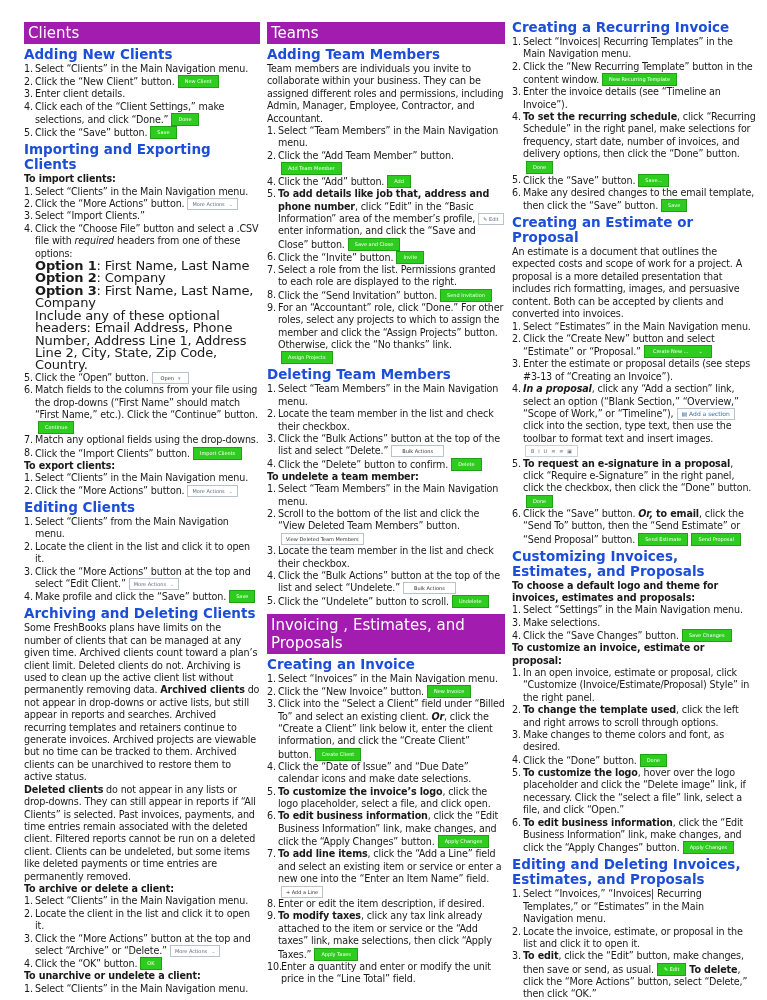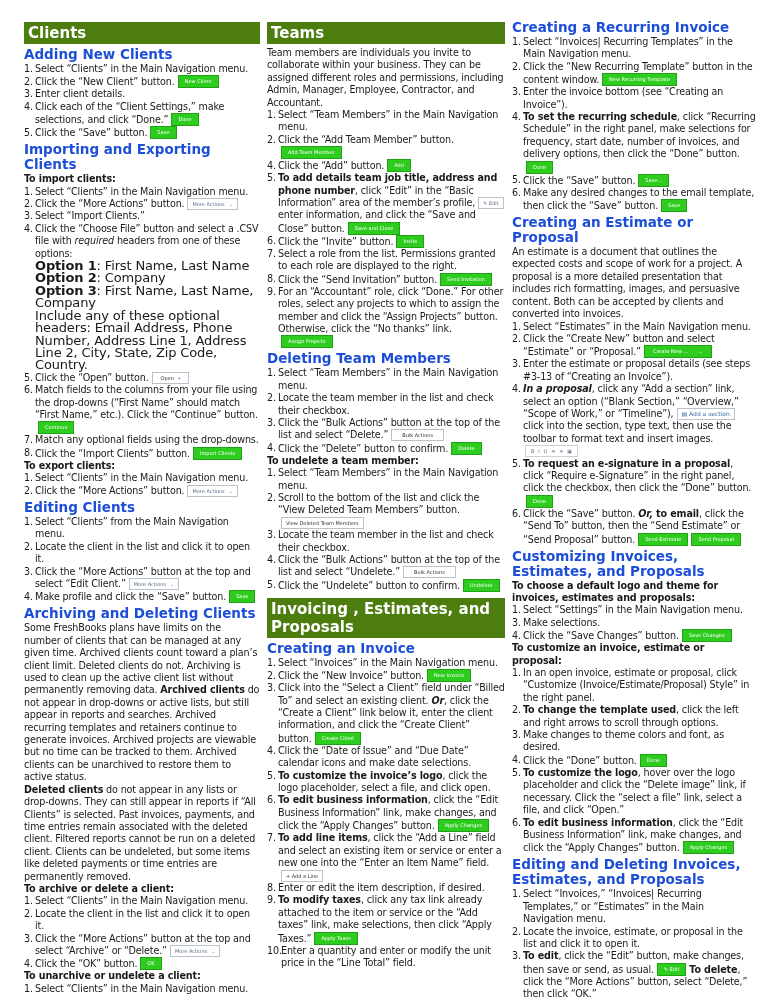--- a/index.html
+++ b/index.html
@@ -5,21 +5,21 @@
   html, body { margin: 0; padding: 0; background: #ffffff; }
   body {
     width: 767px; height: 1000px; overflow: hidden; position: relative;
     font-family: "DejaVu Sans", sans-serif; color: #1a1a1a;
   }
   .col { position: absolute; top: 22px; }
   .c1 { left: 24px; width: 236px; }
   .c2 { left: 267px; width: 238px; }
   .c3 { left: 512px; width: 244px; }
   .bar {
-    background: #4d7c0f; color: #fff; font-weight: bold; font-size: 15px;
+    background: #a21caf; color: #fff; font-weight: normal; font-size: 15px;
     padding: 2px 4px; line-height: 18px; margin-bottom: 3px;
   }
   .h2 {
     color: #1d4ed8; font-weight: bold; font-size: 13.5px; line-height: 15px;
     margin: 3px 0 1px 0;
   }
   .p, .li, .sub {
     font-size: 9.6px; line-height: 12.4px; letter-spacing: -0.15px;
   }
   .sub { font-weight: bold; }
@@ -86,62 +86,63 @@
   <div class="li"><span class="n">2.</span><span>Locate the client in the list and click it to open it.</span></div>
   <div class="li"><span class="n">3.</span><span>Click the “More Actions” button at the top and select “Archive” or “Delete.”</span><span class="obtn"><span>More Actions</span><span class="chev">⌄</span></span></div>
   <div class="li"><span class="n">4.</span><span>Click the “OK” button.</span><span class="btn">OK</span></div>
   <div class="sub">To unarchive or undelete a client:</div>
   <div class="li"><span class="n">1.</span><span>Select “Clients” in the Main Navigation menu.</span></div>
 
 </div>
 
 <div class="col c2">
   <div class="bar">Teams</div>
+  <div class="h2">Adding Team Members</div>
   <div class="p">Team members are individuals you invite to collaborate within your business. They can be assigned different roles and permissions, including Admin, Manager, Employee, Contractor, and Accountant.</div>
   <div class="li"><span class="n">1.</span><span>Select “Team Members” in the Main Navigation menu.</span></div>
   <div class="li"><span class="n">2.</span><span>Click the “Add Team Member” button.</span><span class="btn">Add Team Member</span></div>
   <div class="li"><span class="n">4.</span><span>Click the “Add” button.</span><span class="btn">Add</span></div>
-  <div class="li"><span class="n">5.</span><b>To add details team job title, address and phone number</b><span>, click “Edit” in the “Basic Information” area of the member’s profile,</span><span class="obtn"><span>✎ </span><span>Edit</span></span><span> enter information, and click the “Save and Close” button.</span><span class="btn">Save and Close</span></div>
+  <div class="li"><span class="n">5.</span><b>To add details like job that, address and phone number</b><span>, click “Edit” in the “Basic Information” area of the member’s profile,</span><span class="obtn"><span>✎ </span><span>Edit</span></span><span> enter information, and click the “Save and Close” button.</span><span class="btn">Save and Close</span></div>
   <div class="li"><span class="n">6.</span><span>Click the “Invite” button.</span><span class="btn">Invite</span></div>
   <div class="li"><span class="n">7.</span><span>Select a role from the list. Permissions granted to each role are displayed to the right.</span></div>
   <div class="li"><span class="n">8.</span><span>Click the “Send Invitation” button.</span><span class="btn">Send Invitation</span></div>
   <div class="li"><span class="n">9.</span><span>For an “Accountant” role, click “Done.” For other roles, select any projects to which to assign the member and click the “Assign Projects” button. Otherwise, click the “No thanks” link.</span><span class="btn">Assign Projects</span></div>
 
   <div class="h2">Deleting Team Members</div>
   <div class="li"><span class="n">1.</span><span>Select “Team Members” in the Main Navigation menu.</span></div>
   <div class="li"><span class="n">2.</span><span>Locate the team member in the list and check their checkbox.</span></div>
   <div class="li"><span class="n">3.</span><span>Click the “Bulk Actions” button at the top of the list and select “Delete.”</span><span class="obtn" style="padding:0 10px;color:#333">Bulk Actions</span></div>
   <div class="li"><span class="n">4.</span><span>Click the “Delete” button to confirm.</span><span class="btn">Delete</span></div>
   <div class="sub">To undelete a team member:</div>
   <div class="li"><span class="n">1.</span><span>Select “Team Members” in the Main Navigation menu.</span></div>
   <div class="li"><span class="n">2.</span><span>Scroll to the bottom of the list and click the “View Deleted Team Members” button.</span><span class="obtn" style="color:#333">View Deleted Team Members</span></div>
   <div class="li"><span class="n">3.</span><span>Locate the team member in the list and check their checkbox.</span></div>
   <div class="li"><span class="n">4.</span><span>Click the “Bulk Actions” button at the top of the list and select “Undelete.”</span><span class="obtn" style="padding:0 10px;color:#333">Bulk Actions</span></div>
-  <div class="li"><span class="n">5.</span><span>Click the “Undelete” button to confirm.</span><span class="btn">Undelete</span></div>
+  <div class="li"><span class="n">5.</span><span>Click the “Undelete” button to scroll.</span><span class="btn">Undelete</span></div>
 
   <div class="bar" style="margin-top:6px">Invoicing , Estimates, and Proposals</div>
   <div class="h2">Creating an Invoice</div>
   <div class="li"><span class="n">1.</span><span>Select “Invoices” in the Main Navigation menu.</span></div>
   <div class="li"><span class="n">2.</span><span>Click the “New Invoice” button.</span><span class="btn">New Invoice</span></div>
   <div class="li"><span class="n">3.</span><span>Click into the “Select a Client” field under “Billed To” and select an existing client. </span><b><i>Or</i></b><span>, click the “Create a Client” link below it, enter the client information, and click the “Create Client” button.</span><span class="btn">Create Client</span></div>
   <div class="li"><span class="n">4.</span><span>Click the “Date of Issue” and “Due Date” calendar icons and make date selections.</span></div>
   <div class="li"><span class="n">5.</span><b>To customize the invoice’s logo</b><span>, click the logo placeholder, select a file, and click open.</span></div>
   <div class="li"><span class="n">6.</span><b>To edit business information</b><span>, click the “Edit Business Information” link, make changes, and click the “Apply Changes” button.</span><span class="btn">Apply Changes</span></div>
   <div class="li"><span class="n">7.</span><b>To add line items</b><span>, click the “Add a Line” field and select an existing item or service or enter a new one into the “Enter an Item Name” field.</span><span class="obtn" style="color:#333">+ Add a Line</span></div>
   <div class="li"><span class="n">8.</span><span>Enter or edit the item description, if desired.</span></div>
   <div class="li"><span class="n">9.</span><b>To modify taxes</b><span>, click any tax link already attached to the item or service or the “Add taxes” link, make selections, then click “Apply Taxes.”</span><span class="btn">Apply Taxes</span></div>
   <div class="li" style="padding-left:14px;text-indent:-14px"><span class="n" style="width:14px">10.</span><span>Enter a quantity and enter or modify the unit price in the “Line Total” field.</span></div>
 
 </div>
 
 <div class="col c3" style="top:20px">
   <div class="h2" style="margin-top:0">Creating a Recurring Invoice</div>
   <div class="li"><span class="n">1.</span><span>Select “Invoices| Recurring Templates” in the Main Navigation menu.</span></div>
   <div class="li"><span class="n">2.</span><span>Click the “New Recurring Template” button in the content window.</span><span class="btn">New Recurring Template</span></div>
-  <div class="li"><span class="n">3.</span><span>Enter the invoice bottom (see “Creating an Invoice”).</span></div>
+  <div class="li"><span class="n">3.</span><span>Enter the invoice details (see “Timeline an Invoice”).</span></div>
   <div class="li"><span class="n">4.</span><b>To set the recurring schedule</b><span>, click “Recurring Schedule” in the right panel, make selections for frequency, start date, number of invoices, and delivery options, then click the “Done” button.</span><span class="btn">Done</span></div>
   <div class="li"><span class="n">5.</span><span>Click the “Save” button.</span><span class="btn">Save...</span></div>
   <div class="li"><span class="n">6.</span><span>Make any desired changes to the email template, then click the “Save” button.</span><span class="btn">Save</span></div>
 
   <div class="h2">Creating an Estimate or Proposal</div>
   <div class="p">An estimate is a document that outlines the expected costs and scope of work for a project. A proposal is a more detailed presentation that includes rich formatting, images, and persuasive content. Both can be accepted by clients and converted into invoices.</div>
   <div class="li"><span class="n">1.</span><span>Select “Estimates” in the Main Navigation menu.</span></div>
   <div class="li"><span class="n">2.</span><span>Click the “Create New” button and select “Estimate” or “Proposal.”</span><span class="btn" style="padding:0 8px"><span>Create New ...</span><span style="margin-left:10px">⌄</span></span></div>
   <div class="li"><span class="n">3.</span><span>Enter the estimate or proposal details (see steps #3-13 of “Creating an Invoice”).</span></div>
   <div class="li"><span class="n">4.</span><b><i>In a proposal</i></b><span>, click any “Add a section” link, select an option (“Blank Section,” “Overview,” “Scope of Work,” or “Timeline”),</span><span class="obtn" style="color:#3a6ea5;font-size:6px"><span>▤ </span><span>Add a section</span></span><span> click into the section, type text, then use the toolbar to format text and insert images.</span><span class="tools"><span>B</span><span>I</span><span>U</span><span>≡</span><span>≡</span><span>▣</span></span></div>

